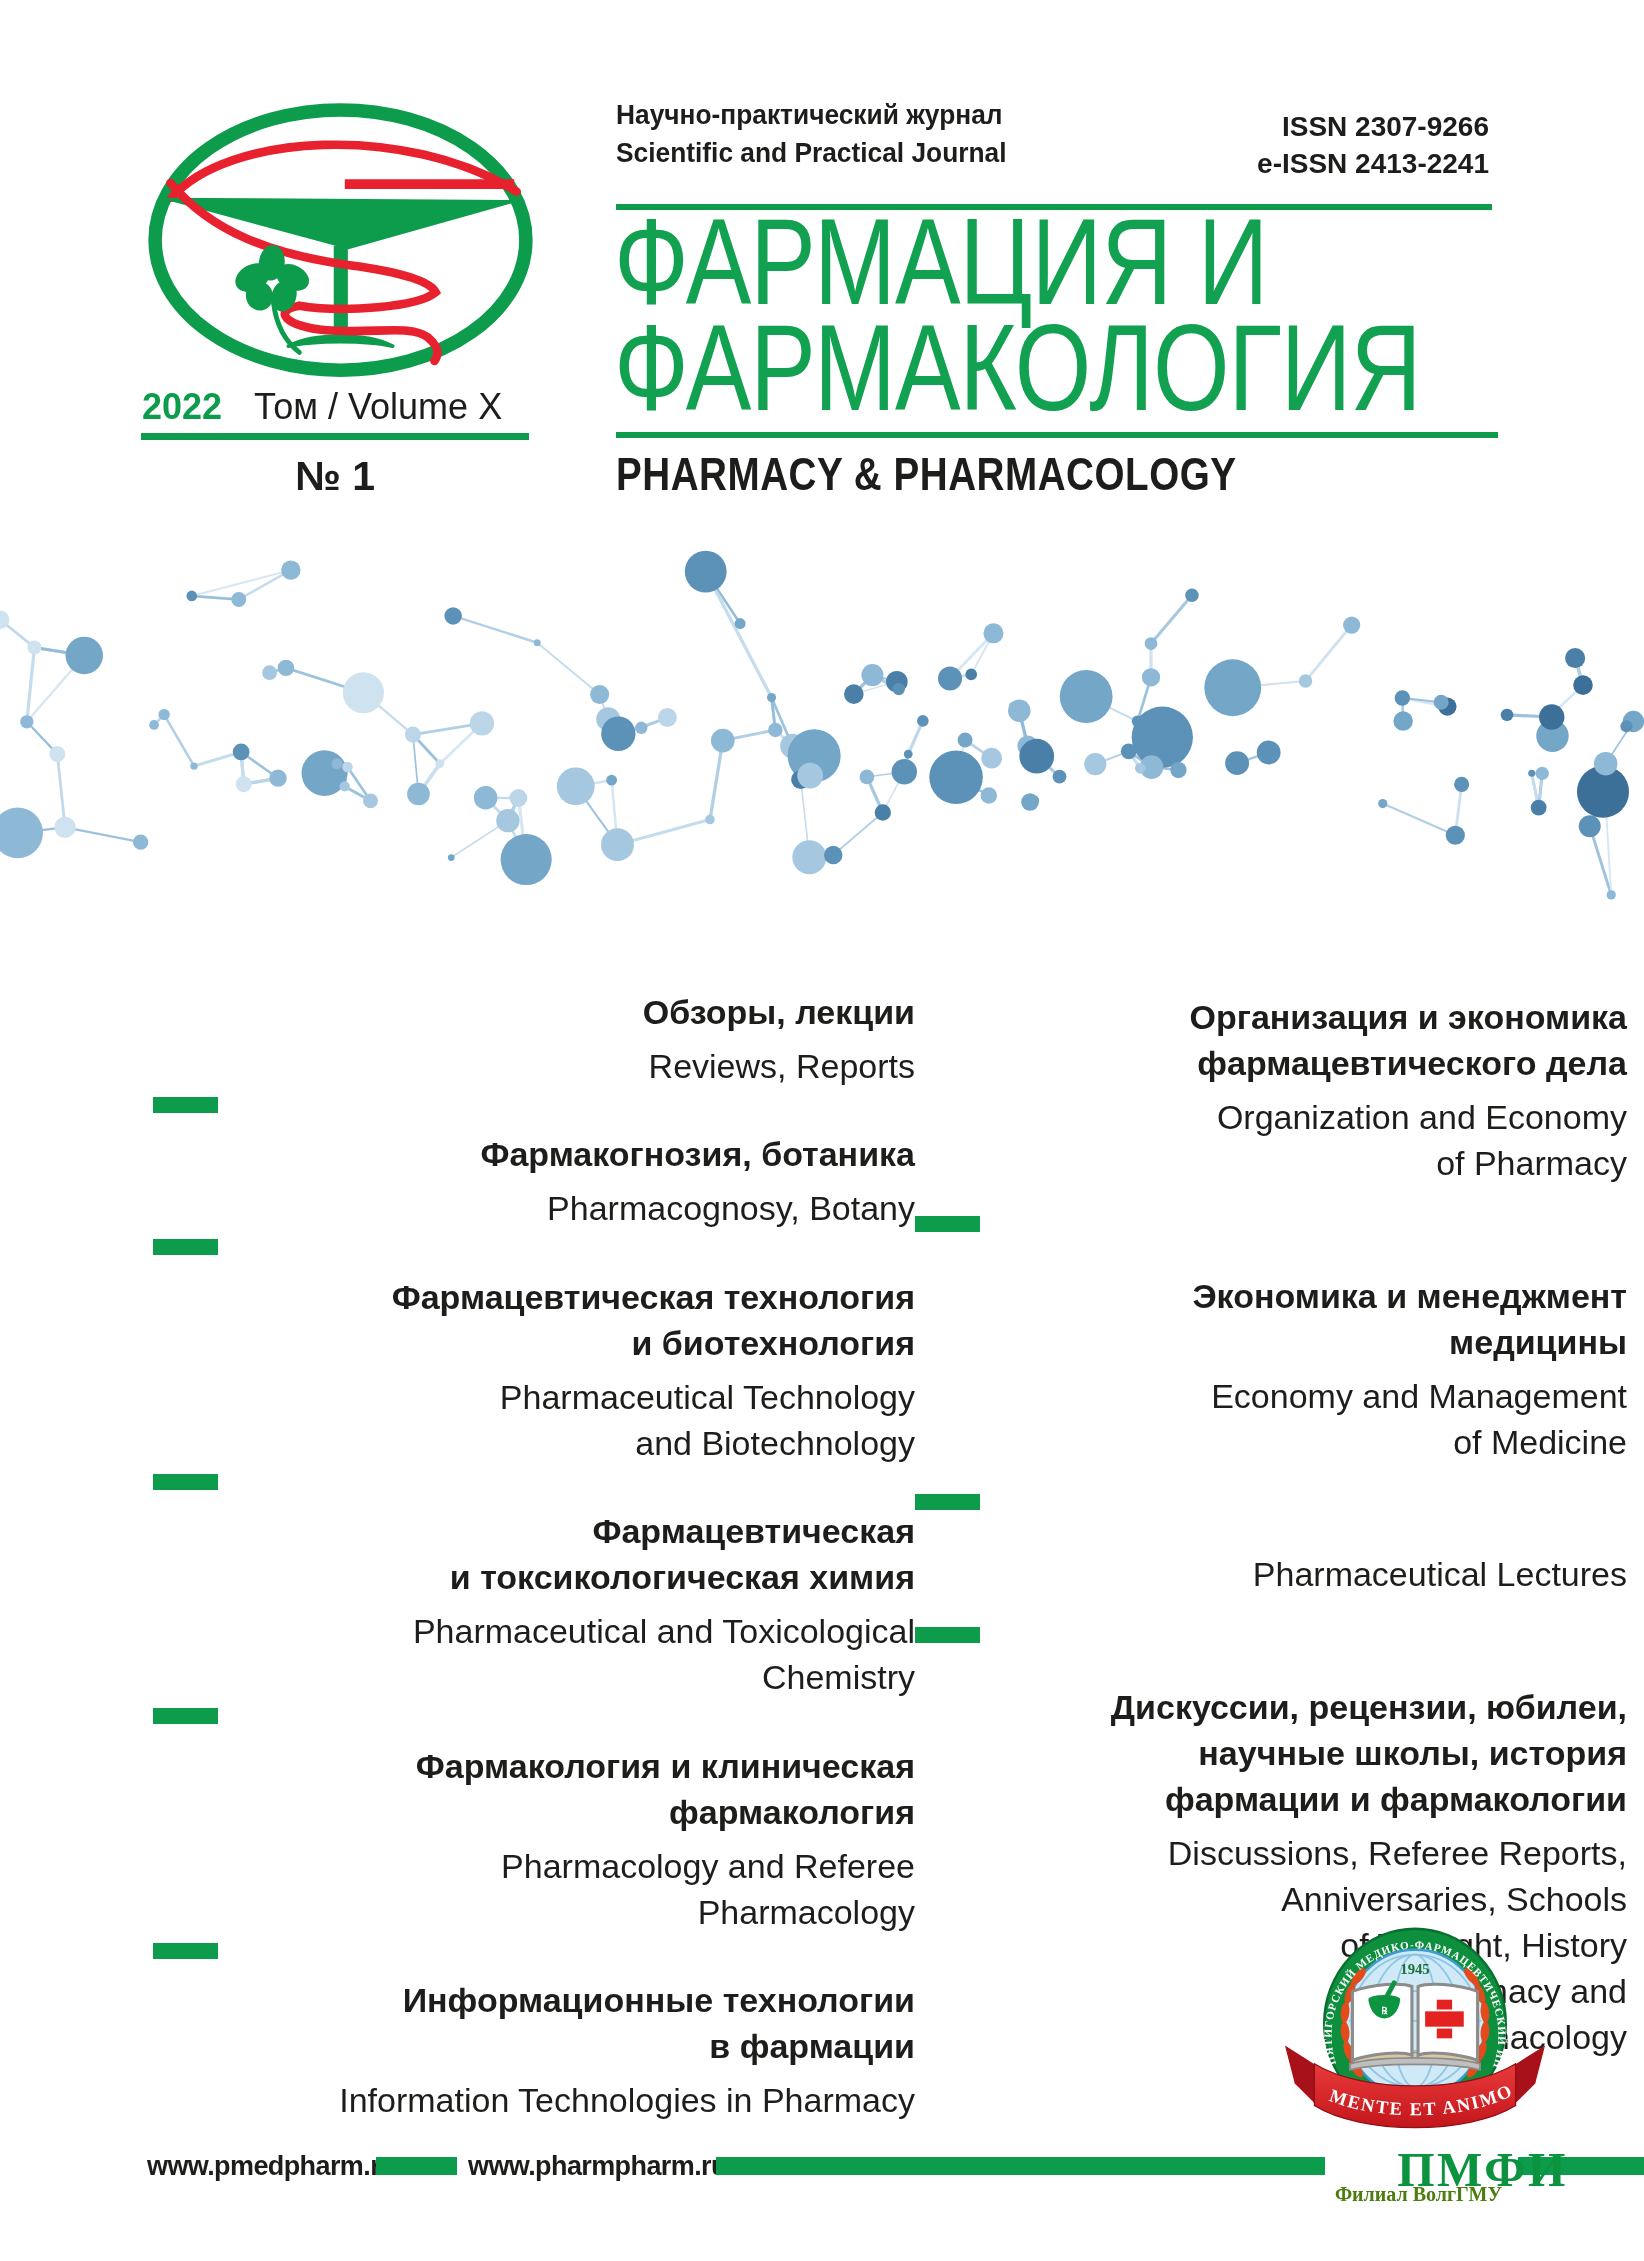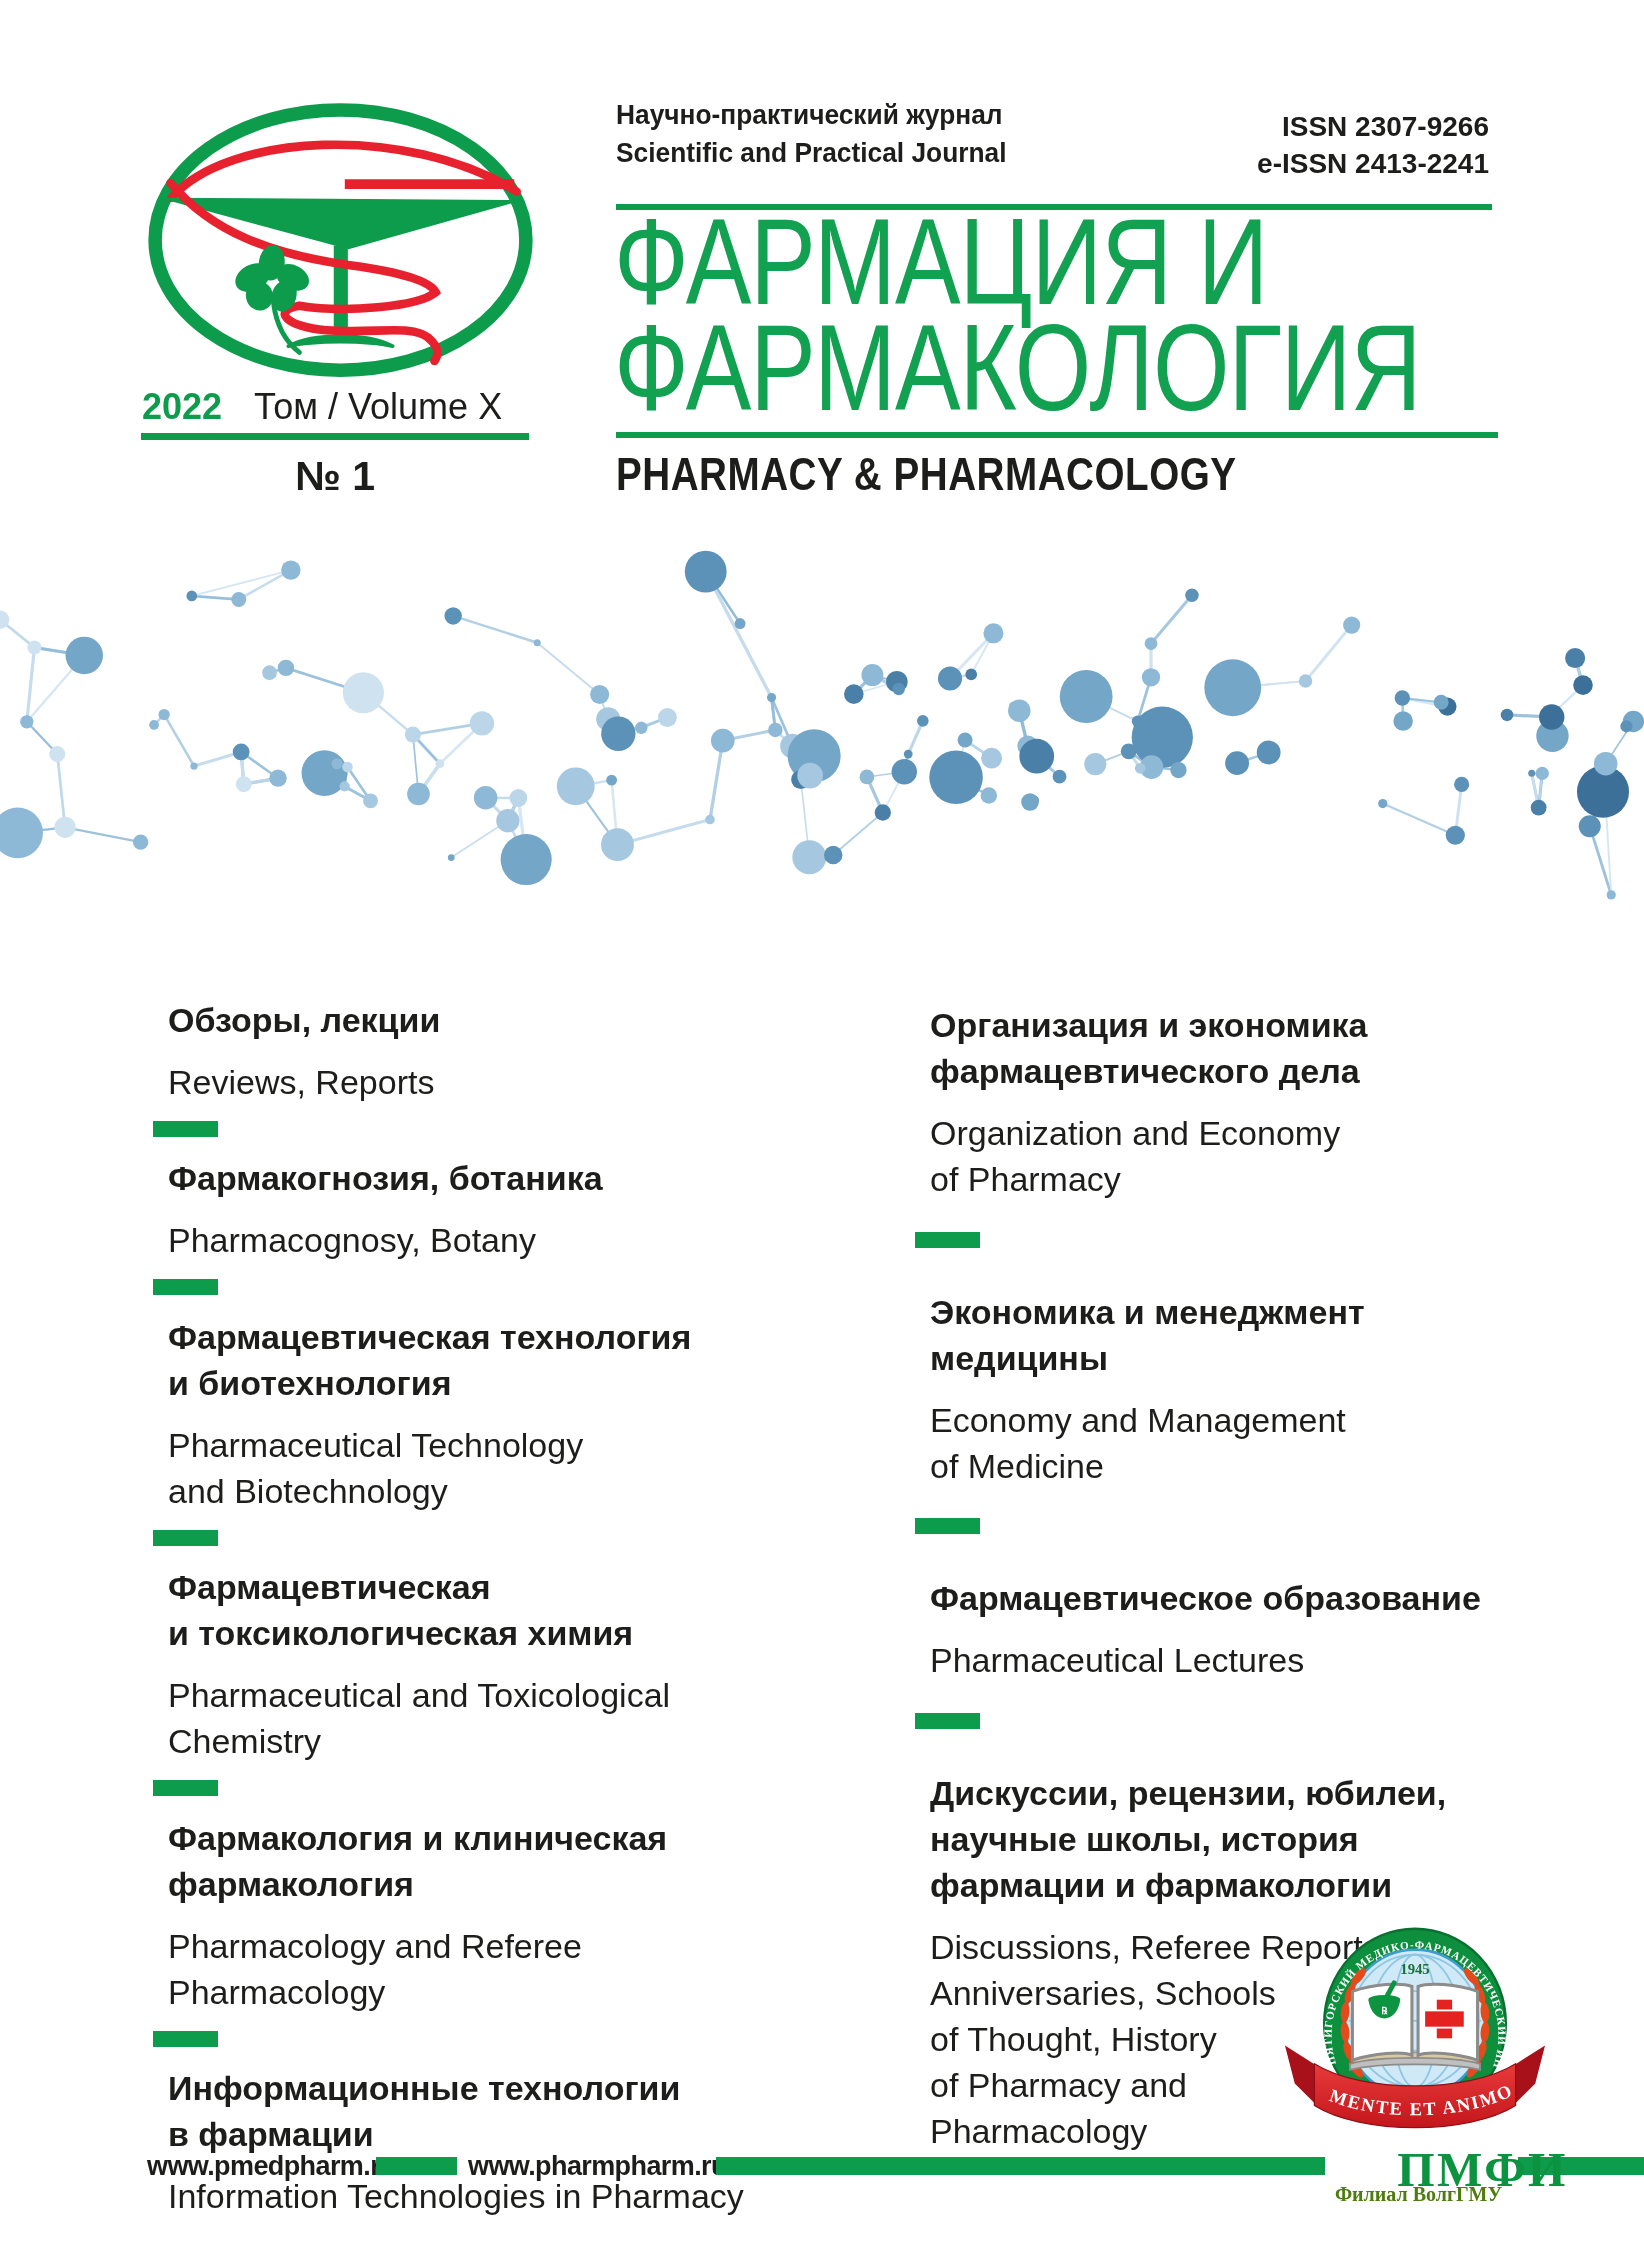--- a/index.html
+++ b/index.html
@@ -27,21 +27,21 @@
     font-weight:400;transform:scaleX(.80);transform-origin:left top;letter-spacing:-1.2px;white-space:nowrap;}
   #masthead-rule-2{left:616px;top:432px;width:882px;height:6.1px;background:#0d9b4c;}
   #title-en{left:616px;top:447px;font-size:46px;font-weight:700;letter-spacing:0.6px;
     transform:scaleX(.84);transform-origin:left top;white-space:nowrap;}
   
   #molecule-band{left:0;top:515px;width:1645px;height:445px;}
   
   .toc-col{font-size:34px;line-height:46px;}
   #toc-left{left:152px;top:981px;width:771px;}
   #toc-right{left:914px;top:986px;width:721px;}
-  .sec-item p{margin:16px;white-space:pre-line;}
+  .sec-item p{margin:8px;white-space:pre-line;text-align:right;}
   .sec-item .ru{font-weight:700;}
   .sec-item .en{font-weight:400;}
   .bar{width:65px;height:16px;background:#0d9b4c;}
   #toc-left .bar{margin:5.5px 0 18.4px 1.2px;}
   #toc-right .bar{margin:29.5px 0 41px 1.2px;}
   
   .url{top:2151px;font-size:27px;font-weight:700;letter-spacing:-0.6px;white-space:nowrap;}
   #url-left{left:147px;}
   #url-right{left:468px;}
   .foot-bar{top:2157px;height:18.4px;background:#0d9b4c;}
@@ -451,21 +451,20 @@
     </div>
     <div class="bar"></div>
     <div class="sec-item">
       <p class="ru">Экономика и менеджмент
 медицины</p>
       <p class="en">Economy and Management
 of Medicine</p>
     </div>
     <div class="bar"></div>
     <div class="sec-item">
-      <p class="ru">Фармацевтическое образование</p>
       <p class="en">Pharmaceutical Lectures</p>
     </div>
     <div class="bar"></div>
     <div class="sec-item">
       <p class="ru">Дискуссии, рецензии, юбилеи,
 научные школы, история
 фармации и фармакологии</p>
       <p class="en">Discussions, Referee Reports,
 Anniversaries, Schools
 of Thought, History

